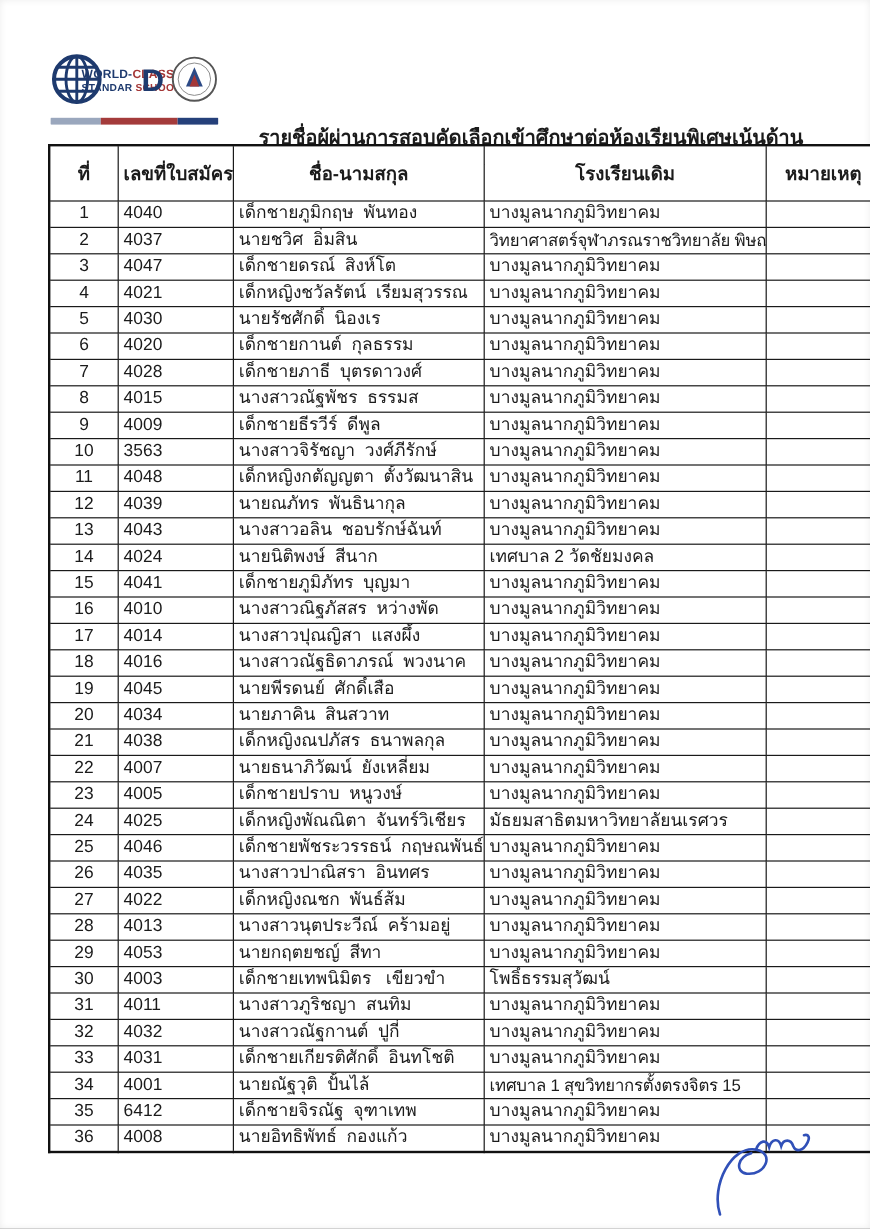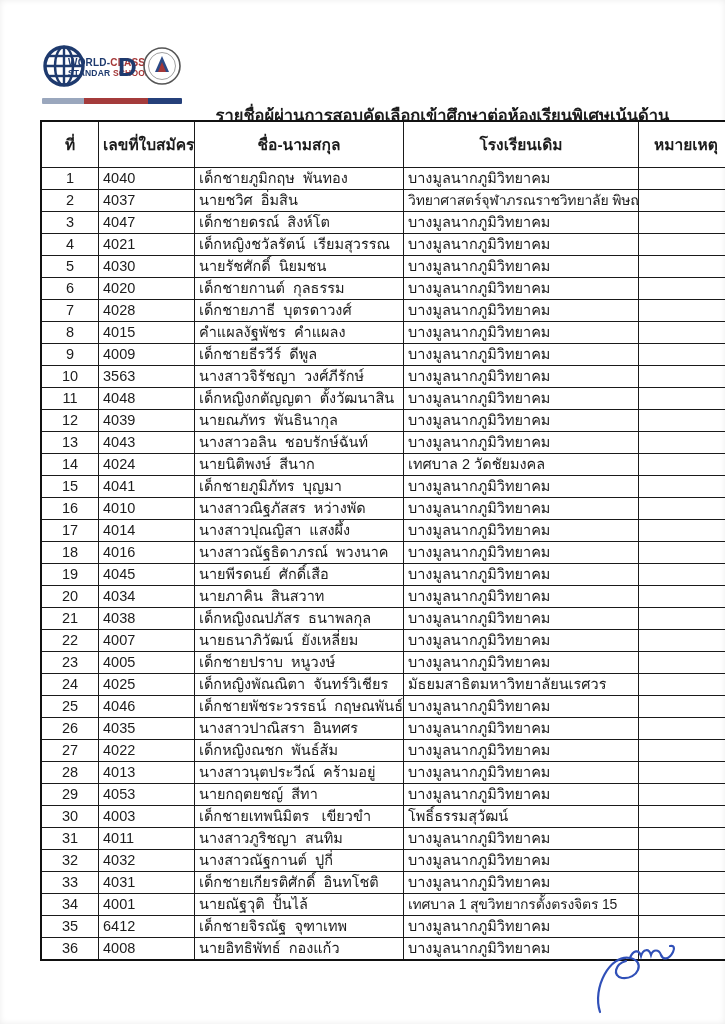--- a/index.html
+++ b/index.html
@@ -156,21 +156,21 @@
       <td class="col-no">4</td>
       <td class="col-app">4021</td>
       <td class="col-name name-cell">เด็กหญิงชวัลรัตน์  เรียมสุวรรณ</td>
       <td class="col-school school-cell">บางมูลนากภูมิวิทยาคม</td>
       <td class="col-remark"></td>
     </tr>
 
     <tr>
       <td class="col-no">5</td>
       <td class="col-app">4030</td>
-      <td class="col-name name-cell">นายรัชศักดิ์  นิยมชน</td>
+      <td class="col-name name-cell">นายรัชศักดิ์  นิองเร</td>
       <td class="col-school school-cell">บางมูลนากภูมิวิทยาคม</td>
       <td class="col-remark"></td>
     </tr>
 
     <tr>
       <td class="col-no">6</td>
       <td class="col-app">4020</td>
       <td class="col-name name-cell">เด็กชายกานต์  กุลธรรม</td>
       <td class="col-school school-cell">บางมูลนากภูมิวิทยาคม</td>
       <td class="col-remark"></td>
@@ -180,21 +180,21 @@
       <td class="col-no">7</td>
       <td class="col-app">4028</td>
       <td class="col-name name-cell">เด็กชายภาธี  บุตรดาวงศ์</td>
       <td class="col-school school-cell">บางมูลนากภูมิวิทยาคม</td>
       <td class="col-remark"></td>
     </tr>
 
     <tr>
       <td class="col-no">8</td>
       <td class="col-app">4015</td>
-      <td class="col-name name-cell">คำแผลงัฐพัชร  คำแผลง</td>
+      <td class="col-name name-cell">นางสาวณัฐพัชร  ธรรมส</td>
       <td class="col-school school-cell">บางมูลนากภูมิวิทยาคม</td>
       <td class="col-remark"></td>
     </tr>
 
     <tr>
       <td class="col-no">9</td>
       <td class="col-app">4009</td>
       <td class="col-name name-cell">เด็กชายธีรวีร์  ดีพูล</td>
       <td class="col-school school-cell">บางมูลนากภูมิวิทยาคม</td>
       <td class="col-remark"></td>

